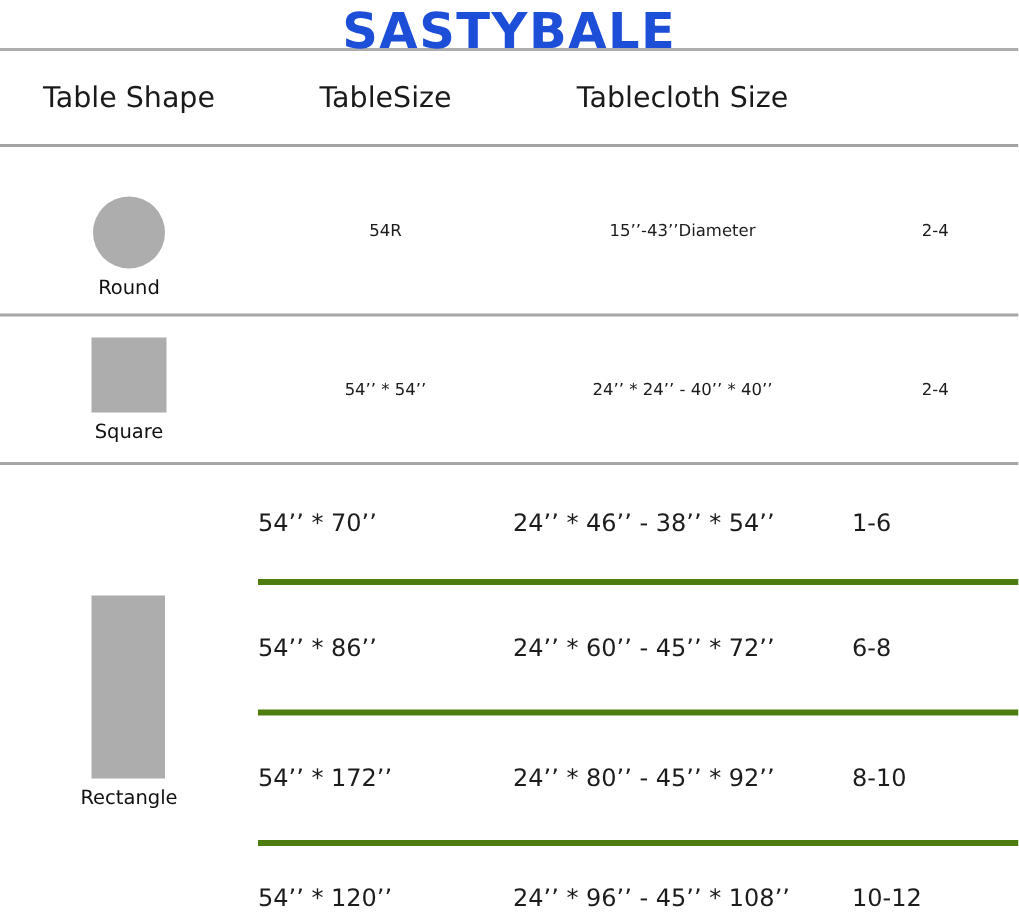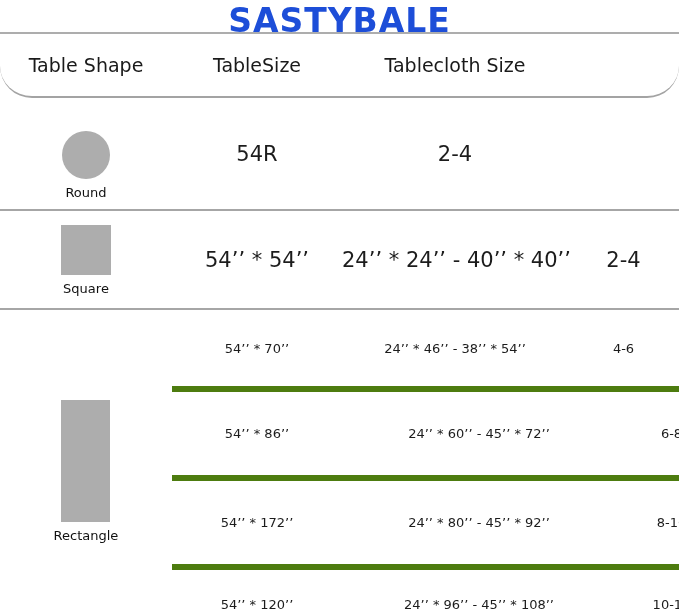--- a/index.html
+++ b/index.html
@@ -25,27 +25,26 @@
     background: #adadad;
     width: 679px;
   }
   .grid-row {
     display: grid;
     grid-template-columns: 172px 170px 226px 111px;
     align-items: center;
   }
   .grid-row .cell {
     text-align: center;
-    font-size: 21px;
+    font-size: 11px;
     white-space: nowrap;
   }
   .header-row {
     height: 62px;
     border-bottom: 2px solid #a3a3a3;
-    border-radius: 32px;
   }
   .header-row .cell {
     font-size: 19px;
     color: #1a1a1a;
   }
   .row-round  { height: 111px; border-bottom: 2px solid #a6a6a6; }
   .row-square { height: 97px;  border-bottom: 2px solid #a6a6a6; }
   .shape-stack {
     display: flex;
     flex-direction: column;
@@ -72,30 +71,28 @@
   }
   .subrows { display: block; }
   .subrow {
     display: grid;
     grid-template-columns: 170px 226px 111px;
     align-items: center;
     height: 76px;
   }
   .subrow + .subrow {
     height: 83px;
-    border-top: 6px solid #4d7c0f;
-    gap: 24px;
+    border-top: 4px solid #4d7c0f;
   }
   .subrow:last-child {
     padding-bottom: 14px;
     height: 69px;
   }
   .subrow .cell {
-    text-align: center;
-    font-size: 13px;
+    font-size: 16px;
     white-space: nowrap;
   }
 </style>
 </head>
 <body>
 
 <div>
 
   <div class="title">SASTYBALE</div>
   <div class="rule"></div>
@@ -105,20 +102,21 @@
     <div class="cell">TableSize</div>
     <div class="cell">Tablecloth Size</div>
   </div>
 
   <div class="grid-row row-round">
     <div class="shape-stack round">
       <div class="shape circle" style="background: rgb(173, 173, 173);"></div>
       <div class="shape-label">Round</div>
     </div>
     <div class="cell">54R</div>
+    <div class="cell">15’’-43’’Diameter</div>
     <div class="cell">2-4</div>
   </div>
 
   <div class="grid-row row-square">
     <div class="shape-stack square">
       <div class="shape square" style="background: rgb(173, 173, 173);"></div>
       <div class="shape-label">Square</div>
     </div>
     <div class="cell">54’’ * 54’’</div>
     <div class="cell">24’’ * 24’’ - 40’’ * 40’’</div>
@@ -127,21 +125,21 @@
 
   <div class="group-rect">
     <div class="shape-stack rect">
       <div class="shape rect" style="background: rgb(173, 173, 173);"></div>
       <div class="shape-label">Rectangle</div>
     </div>
     <div class="subrows">
       <div class="subrow">
         <div class="cell">54’’ * 70’’</div>
         <div class="cell">24’’ * 46’’ - 38’’ * 54’’</div>
-        <div class="cell">4-6</div>
+        <div class="cell">1-6</div>
       </div>
       <div class="subrow">
         <div class="cell">54’’ * 86’’</div>
         <div class="cell">24’’ * 60’’ - 45’’ * 72’’</div>
         <div class="cell">6-8</div>
       </div>
       <div class="subrow">
         <div class="cell">54’’ * 172’’</div>
         <div class="cell">24’’ * 80’’ - 45’’ * 92’’</div>
         <div class="cell">8-10</div>

